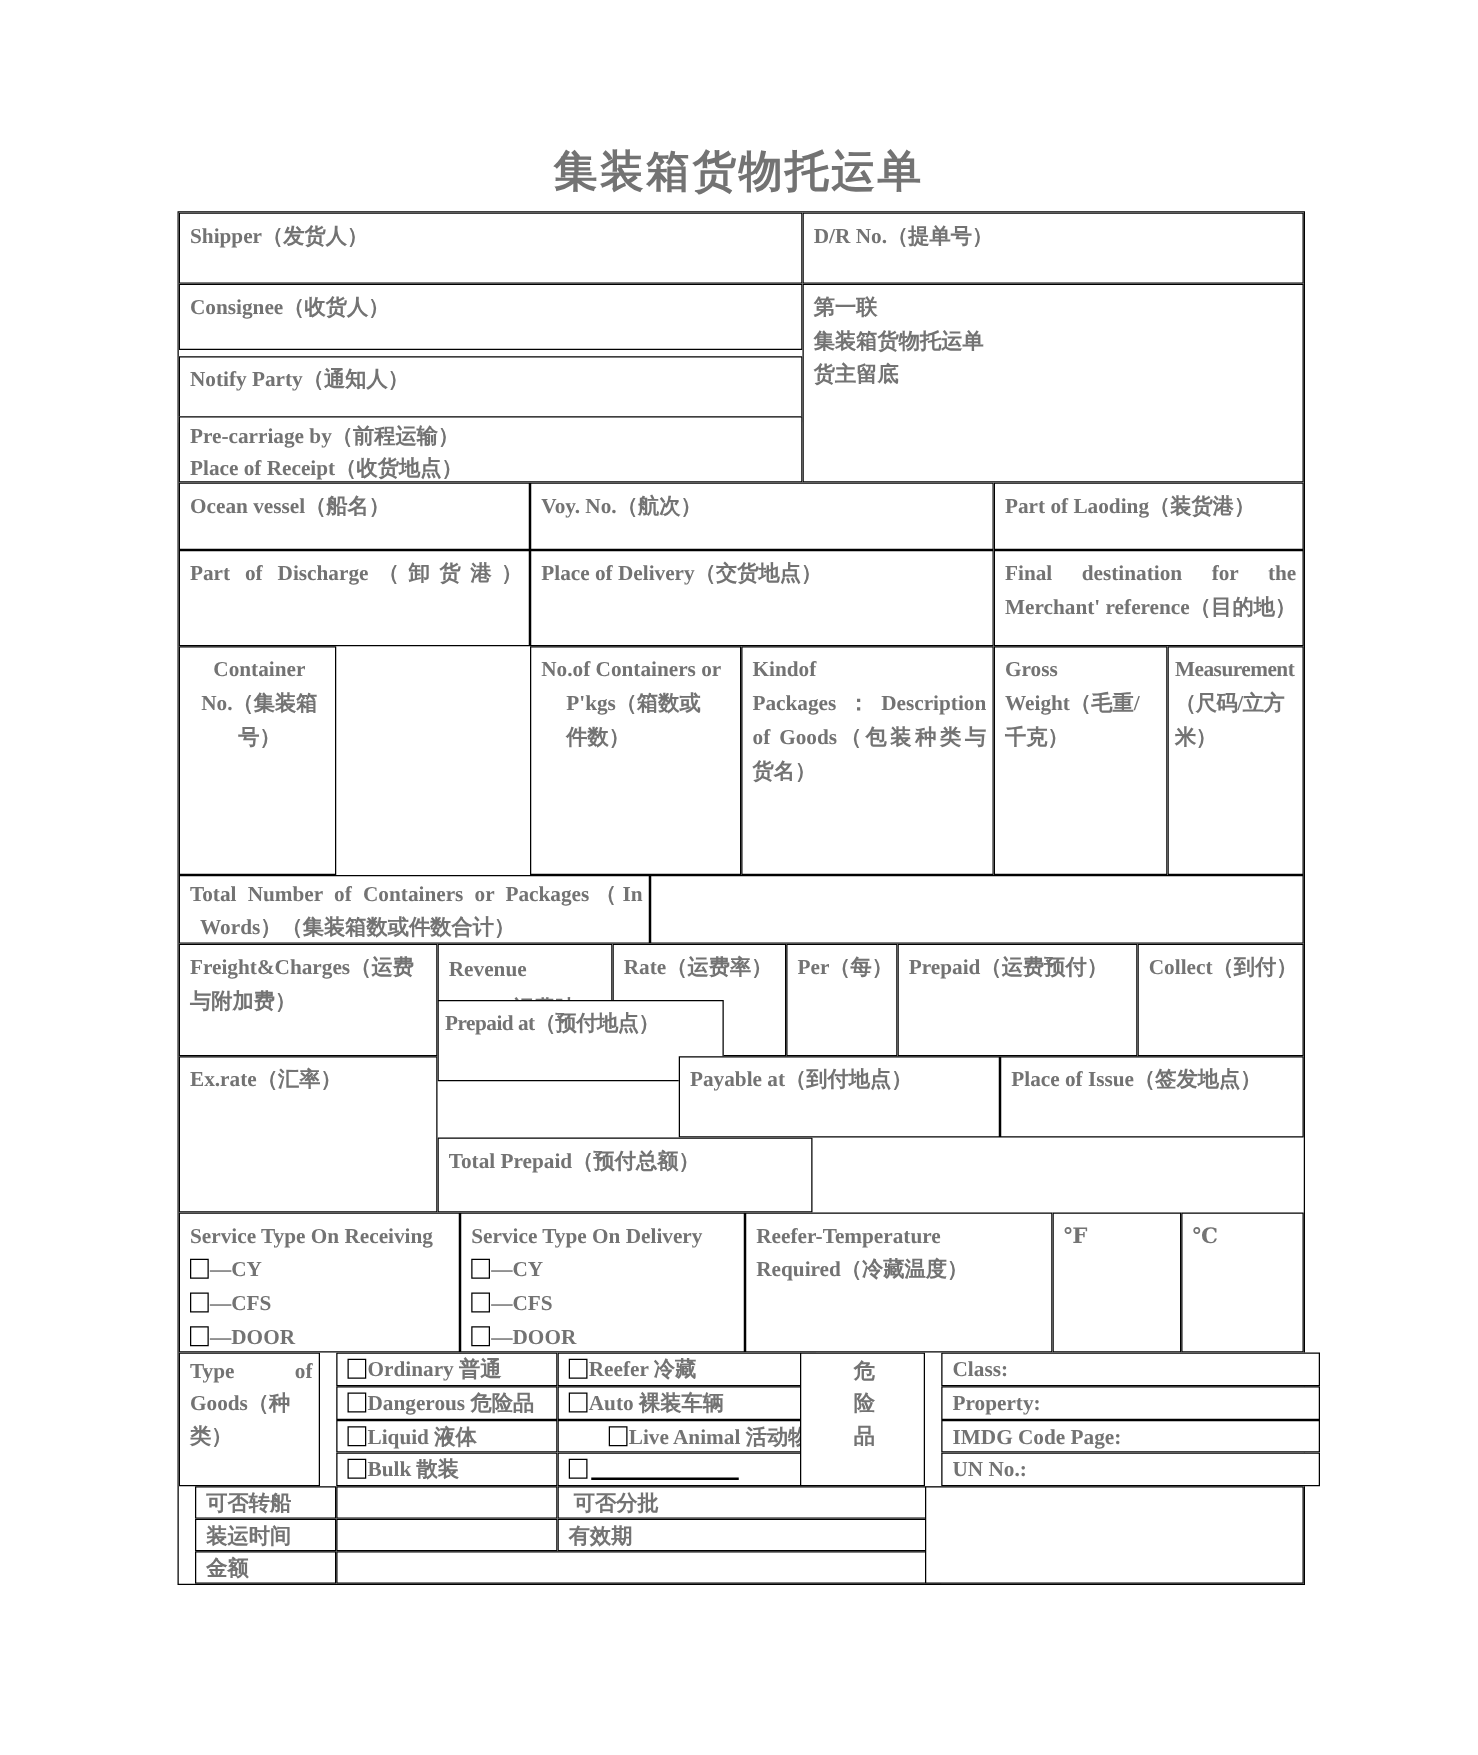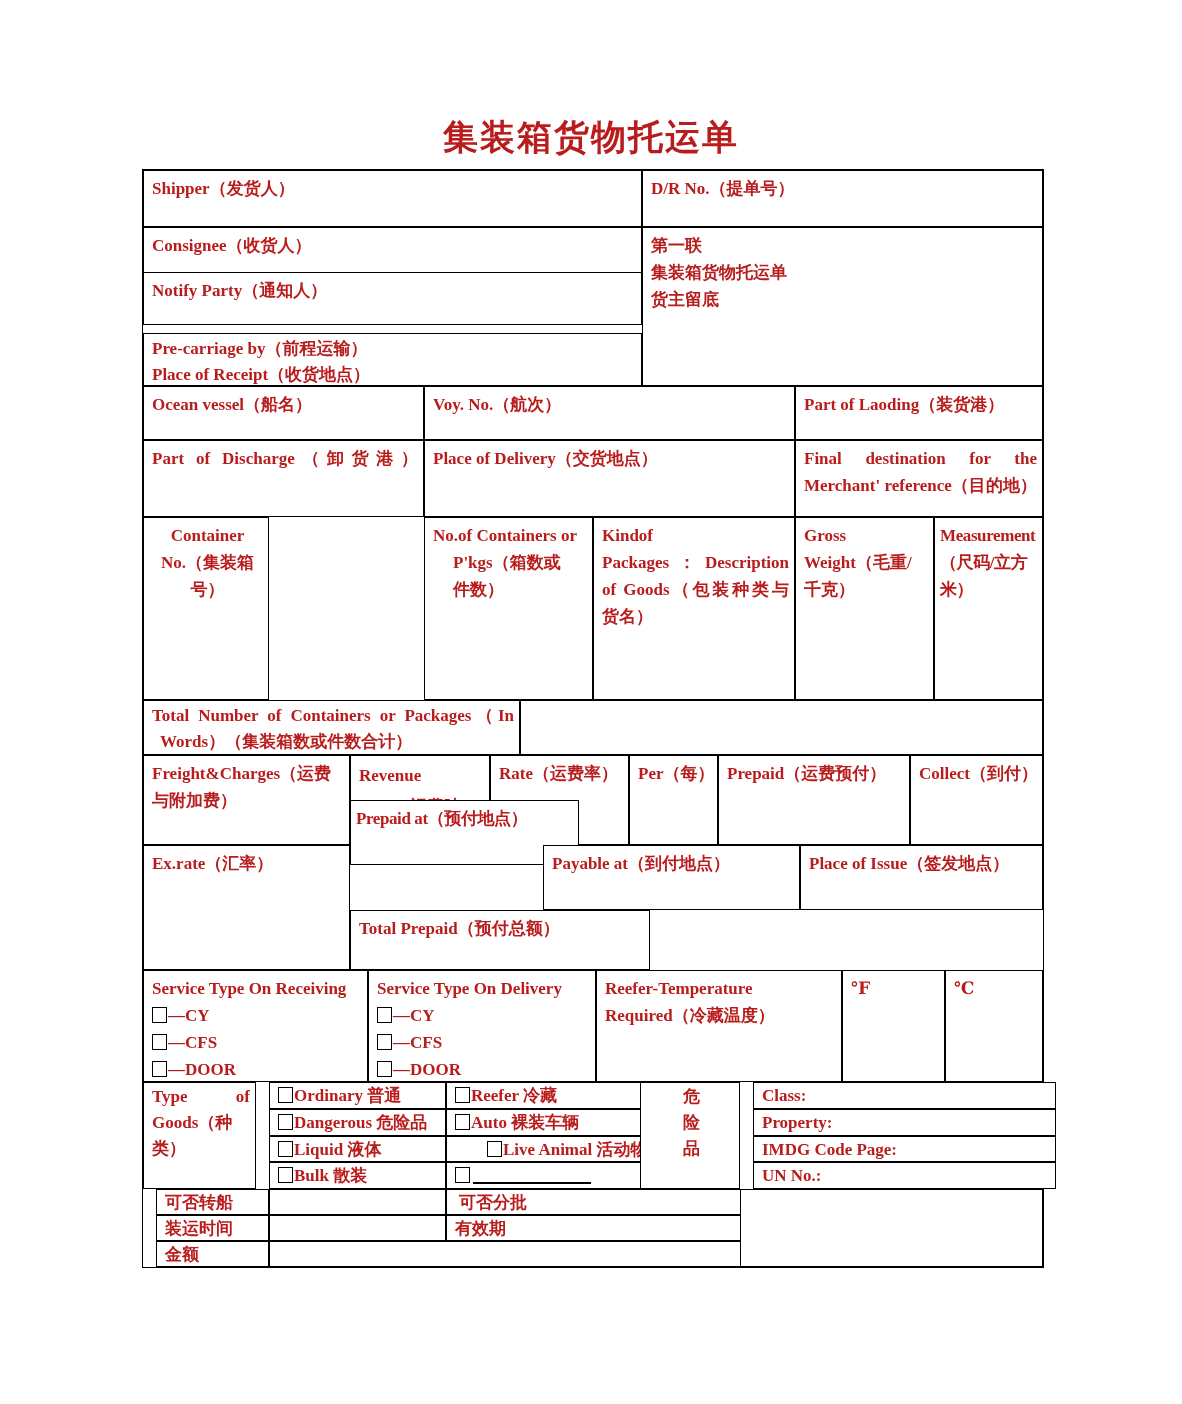--- a/index.html
+++ b/index.html
@@ -1,17 +1,17 @@
 <!DOCTYPE html>
 <html><head>
 <meta charset="utf-8">
 <style>
   html,body{margin:0;padding:0;background:#ffffff;}
   .page{position:relative;width:1182px;height:1404px;background:#ffffff;overflow:hidden;
-        font-family:"Liberation Serif","DejaVu Serif",serif;color:#b91c1c;}
+        font-family:"Liberation Serif","DejaVu Serif",serif;color:#737373;}
   .title{position:absolute;left:0;top:116px;width:1182px;text-align:center;
          font-size:35px;font-weight:700;line-height:44px;letter-spacing:2px;}
   .frame{position:absolute;left:142px;top:169px;width:902px;height:1099px;
          border:1px solid #000;box-sizing:border-box;}
   .cell{position:absolute;border:1px solid #000;box-sizing:border-box;background:#fff;
         padding:4px 5px 0 8px;font-size:17px;font-weight:700;line-height:27px;overflow:hidden;}
   .cell div{white-space:nowrap;}
   .just{text-align:justify;text-align-last:justify;white-space:normal !important;}
   .sm{padding-top:1px;line-height:23px;margin-left:13px;}
   .cb{display:inline-block;width:13px;height:14px;border:1px solid #000;background:#fff;
@@ -39,21 +39,21 @@
     <div>D/R No.（提单号）</div>
   </div>
   <div class="cell" style="left:143px;top:227px;width:499px;height:53px;">
     <div>Consignee（收货人）</div>
   </div>
   <div class="cell" style="left:642px;top:227px;width:401px;height:159px;">
     <div>第一联</div>
     <div>集装箱货物托运单</div>
     <div>货主留底</div>
   </div>
-  <div class="cell" style="left:143px;top:272px;width:499px;height:53px;">
+  <div class="cell" style="left:143px;top:285px;width:499px;height:53px;">
     <div>Notify Party（通知人）</div>
   </div>
   <div class="cell" style="left:143px;top:333px;width:499px;height:53px;padding-top:2px;line-height:26px;">
     <div>Pre-carriage by（前程运输）</div>
     <div>Place of Receipt（收货地点）</div>
   </div>
 
   <div class="cell" style="left:143px;top:386px;width:281px;height:54px;">
     <div>Ocean vessel（船名）</div>
   </div>

